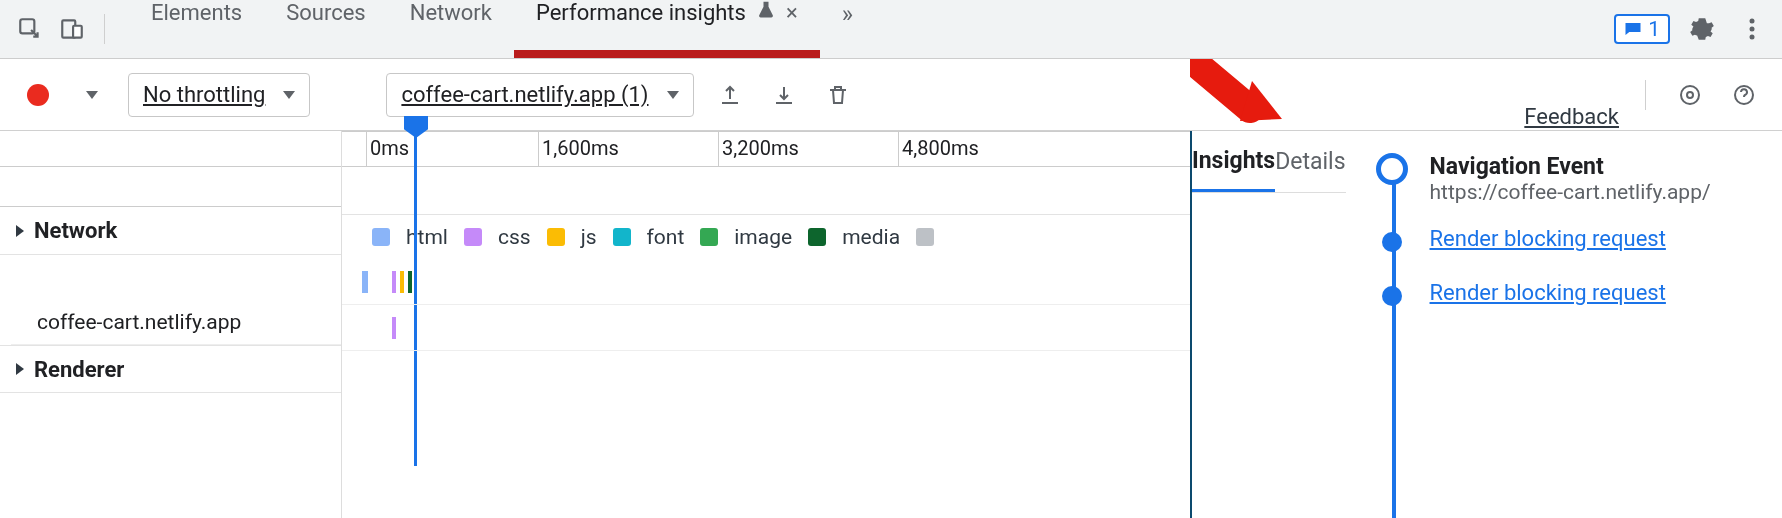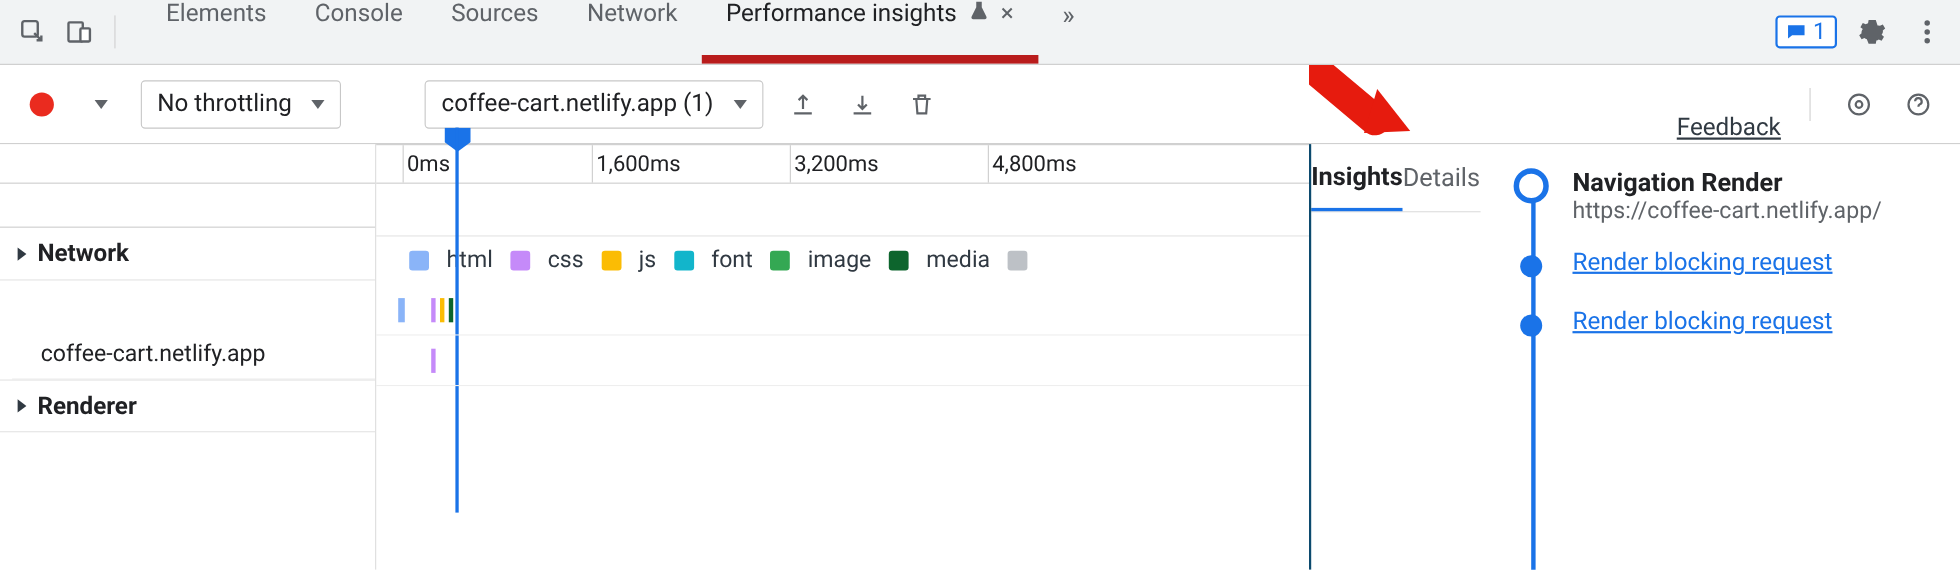--- a/index.html
+++ b/index.html
@@ -8,21 +8,21 @@
   .topbar .tabarea { display: flex; align-items: stretch; height: 100%; margin-left: 10px; flex: 1; overflow: hidden; }
   .tabarea .tab { display: flex; padding: 0 22px; font-size: 22px; color: #5f6368; gap: 10px; white-space: nowrap; }
   .tabarea .tab.active { color: #202124; border-bottom: 8px solid #b91c1c; }
   .topbar .right { display: flex; align-items: center; gap: 14px; }
   .divider { width: 1px; background: #cfcfcf; height: 30px; margin: 0 8px; }
   .icon-btn { display: inline-flex; align-items: center; justify-content: center; width: 36px; height: 36px; border-radius: 4px; }
   .svg-icon { display:block; }
   .toolbar2 { display:flex; align-items:center; height:72px; border-bottom:1px solid #d0d0d0; padding:0 20px; gap:18px; }
   .record-dot { width:22px; height:22px; background:#ea2b1f; border-radius:50%; }
   .chev-down { border-left:6px solid transparent; border-right:6px solid transparent; border-top:8px solid #5f6368; }
-  .selectbox { display:flex; align-items:center; height:44px; border:1px solid #c7c7c7; border-radius:4px; padding:0 14px; gap:18px; font-size:22px; color:#202124; }
+  .selectbox { display:flex; align-items:center; height:44px; border:1px solid #c7c7c7; border-radius:4px; padding:0 14px; gap:18px; font-size:22px; color:#202124;text-decoration:underline; }
   .main { display:flex; height: calc(518px - 59px - 72px); }
   .col-left { width: 342px; border-right:1px solid #ddd; display:flex; flex-direction:column; }
   .col-mid  { flex:1; position:relative; border-right:2px solid #0c4a6e; }
   .col-right{ width: 590px; display:flex; flex-direction:row; }
   .pane-head { display:flex; align-items:center; height:48px; padding:0 16px; border-bottom:1px solid #e3e3e3; gap:10px; font-size:22px; font-weight:700; color:#202124; }
   .pane-head .tri { border-left:8px solid #303942; border-top:6px solid transparent; border-bottom:6px solid transparent; }
   .net-row { height:46px; display:flex; align-items:center; padding-left:26px; font-size:21px; color:#202124; border-bottom:1px solid #eee;margin-left:11px; }
   .ruler { height:36px; border-top:1px solid #ccc; border-bottom:1px solid #ccc; position:relative; font-size:20px; color:#202124; }
   .ruler span { position:absolute; top:4px; }
   .tick { position:absolute; top:0; bottom:0; width:1px; background:#ccc; }
@@ -66,23 +66,20 @@
         <rect x="3" y="4" width="12" height="16" rx="1"></rect>
         <rect x="13" y="9" width="8" height="11" rx="1" fill="#fff"></rect>
       </svg>
   </span>
   <div class="divider"></div>
   <div class="tabarea">
     <div class="tab">
         <span>Elements</span>
       </div>
     <div class="tab">
-        <span>Console</span>
-      </div>
-    <div class="tab">
         <span>Sources</span>
       </div>
     <div class="tab">
         <span>Network</span>
       </div>
     <div class="tab active">
       <span>Performance insights</span>
       <svg width="20" height="20" viewBox="0 0 24 24" fill="#5f6368">
           <path d="M9 2v6l-5 10a2 2 0 0 0 2 3h12a2 2 0 0 0 2-3l-5-10V2z"></path>
         </svg>
@@ -231,21 +228,21 @@
         </div>
       <div class="t">
           <span>Details</span>
         </div>
     </div>
     <div class="timeline">
       <div class="tl-line"></div>
       <div class="tl-node">
         <span class="tl-open"></span>
         <div>
-          <div class="ev-title">Navigation Render</div>
+          <div class="ev-title">Navigation Event</div>
           <div class="ev-sub">https://coffee-cart.netlify.app/</div>
         </div>
       </div>
       <div class="tl-node">
         <span class="tl-fill"></span>
         <a class="linkish">Render blocking request</a>
       </div>
       <div class="tl-node">
         <span class="tl-fill"></span>
         <a class="linkish">Render blocking request</a>

